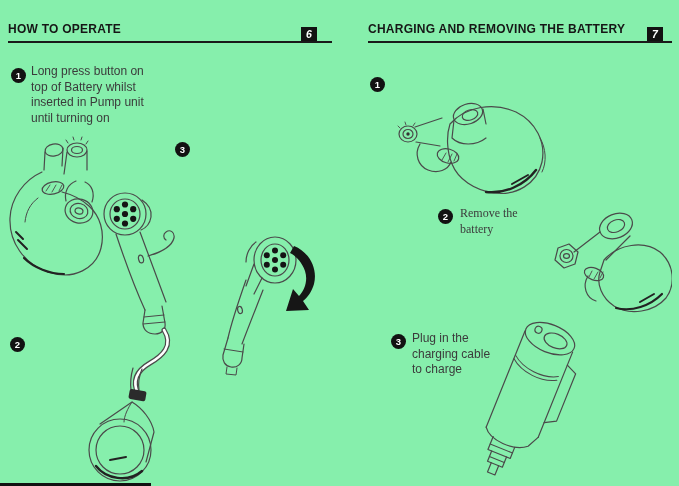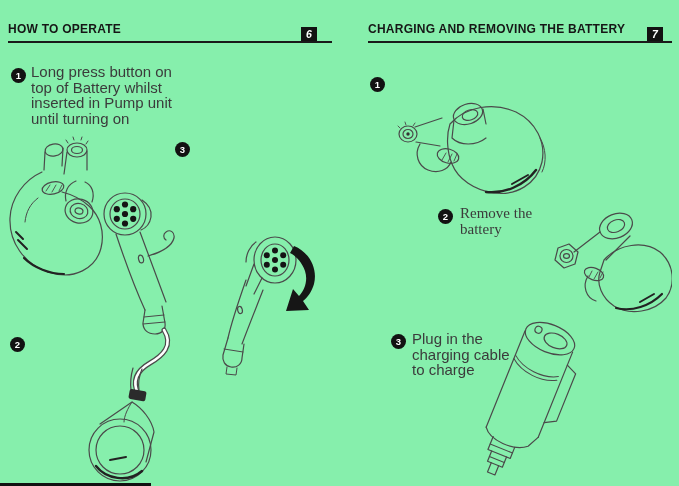--- a/index.html
+++ b/index.html
@@ -4,21 +4,21 @@
 <style>
   html,body{margin:0;padding:0;background:#fff;}
   .canvas{position:relative;width:679px;height:486px;background:#86efac;overflow:hidden;
           font-family:"Liberation Sans",sans-serif;}
   .title{position:absolute;font-size:12px;font-weight:700;color:#161616;letter-spacing:.25px;white-space:nowrap;}
   .rule{position:absolute;height:2px;background:#1a1a1a;}
   .pagebox{position:absolute;width:16px;height:15px;background:#121212;color:#fff;
            font-size:10.5px;font-weight:700;font-style:italic;text-align:center;line-height:15px;}
   .badge{position:absolute;width:15px;height:15px;border-radius:50%;background:#121212;color:#fff;
          font-weight:700;font-size:9.5px;line-height:15px;text-align:center;}
-  .step-text{position:absolute;font-size:15px;line-height:15.5px;color:#3b3b3b;white-space:pre-line;}
+  .step-text{position:absolute;font-size:12px;line-height:15.5px;color:#3b3b3b;white-space:pre-line;}
   .illo{position:absolute;}
   .illo svg{display:block;}
   .footer-bar{position:absolute;left:0;top:483px;width:151px;height:3px;background:#111;}
 </style>
 </head>
 <body>
 
 <div class="canvas">
 
   <div class="title" style="left:8px;top:22px;">HOW TO OPERATE</div>

